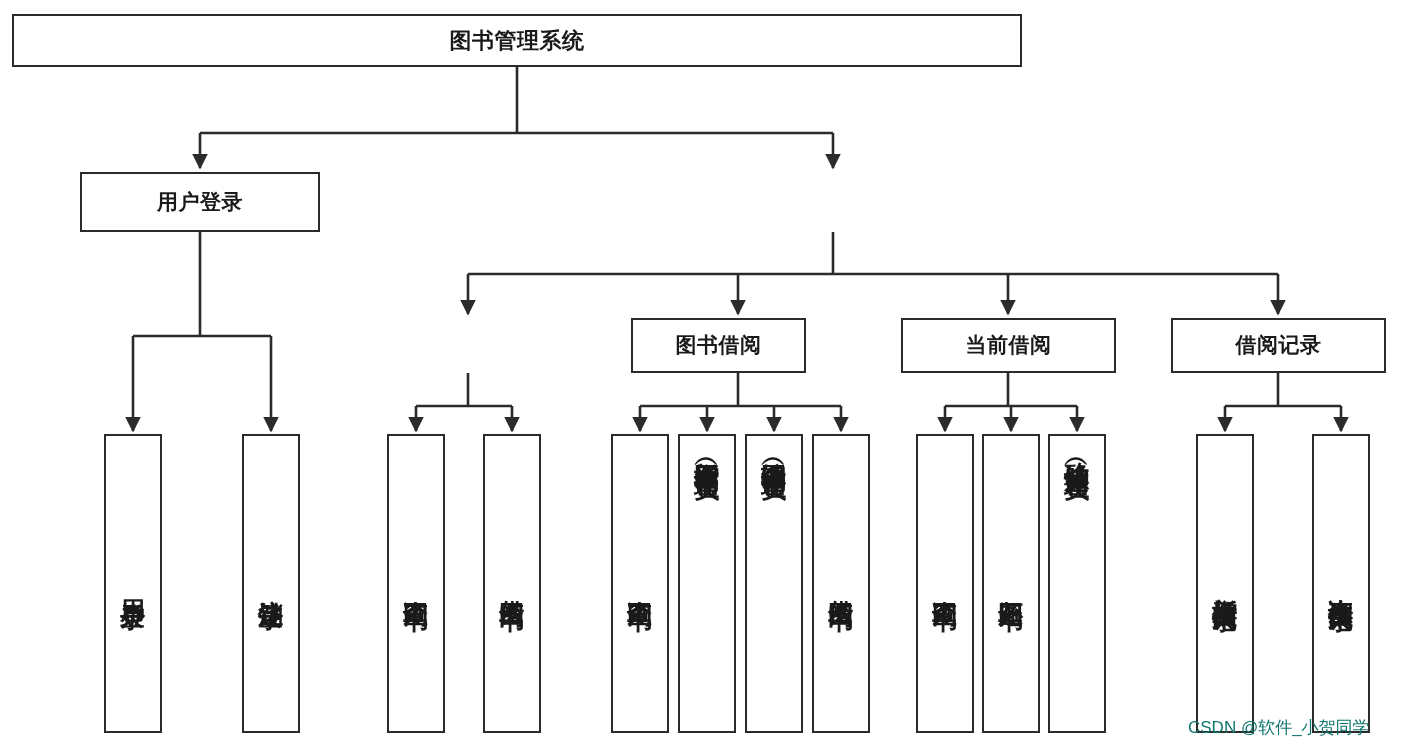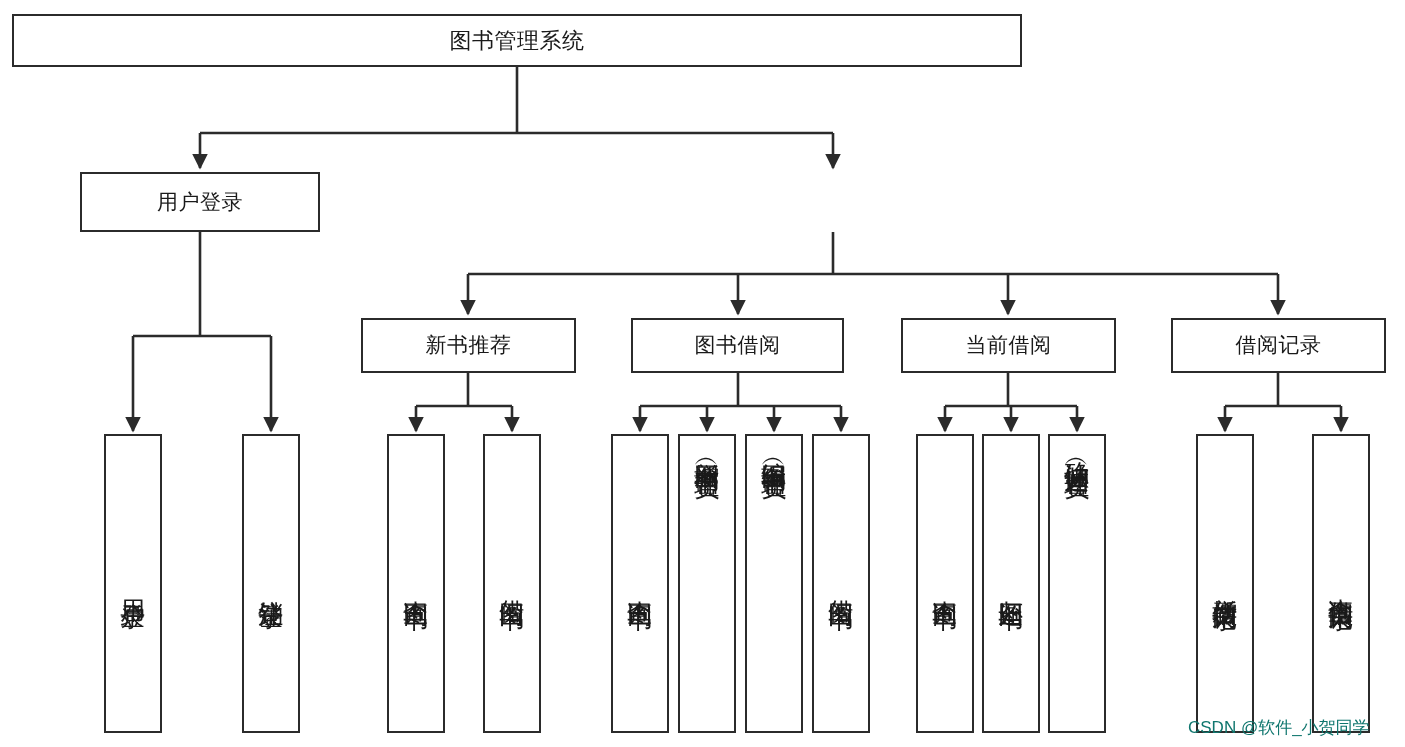--- a/index.html
+++ b/index.html
@@ -35,20 +35,21 @@
     align-items: center;
     justify-content: center;
     color: #1a1a1a;
     z-index: 2;
   }
   .node .label {
     display: block;
     text-align: right;
     line-height: 1.18;
     letter-spacing: 0.5px;
+    font-weight: bold;
   }
   
   .h-node .label {
     font-size: 21px;
     white-space: nowrap;
   }
   .root .label { font-size: 22px; }
   
   .leaf {
     align-items: flex-start;
@@ -134,24 +135,21 @@
   </svg>
 
   <div class="node h-node root" style="left:12px; top:14px; width:1010px; height:53px;">
     <span class="label">图书管理系统</span>
   </div>
 
   <div class="node h-node" style="left:80px; top:172px; width:240px; height:60px;">
     <span class="label">用户登录</span>
   </div>
 
-  <div class="node h-node" style="left:361px; top:318px; width:215px; height:55px;">
-    <span class="label">新书推荐</span>
-  </div>
-  <div class="node h-node" style="left:631px; top:318px; width:213px; height:55px;">
+  <div class="node h-node" style="left:631px; top:318px; width:175px; height:55px;">
     <span class="label">图书借阅</span>
   </div>
   <div class="node h-node" style="left:1171px; top:318px; width:215px; height:55px;">
     <span class="label">借阅记录</span>
   </div>
   <div class="node h-node" style="left:901px; top:318px; width:215px; height:55px;">
     <span class="label">当前借阅</span>
   </div>
 
   <div class="node leaf centered" style="left:104px; top:434px; width:58px; height:299px;">

